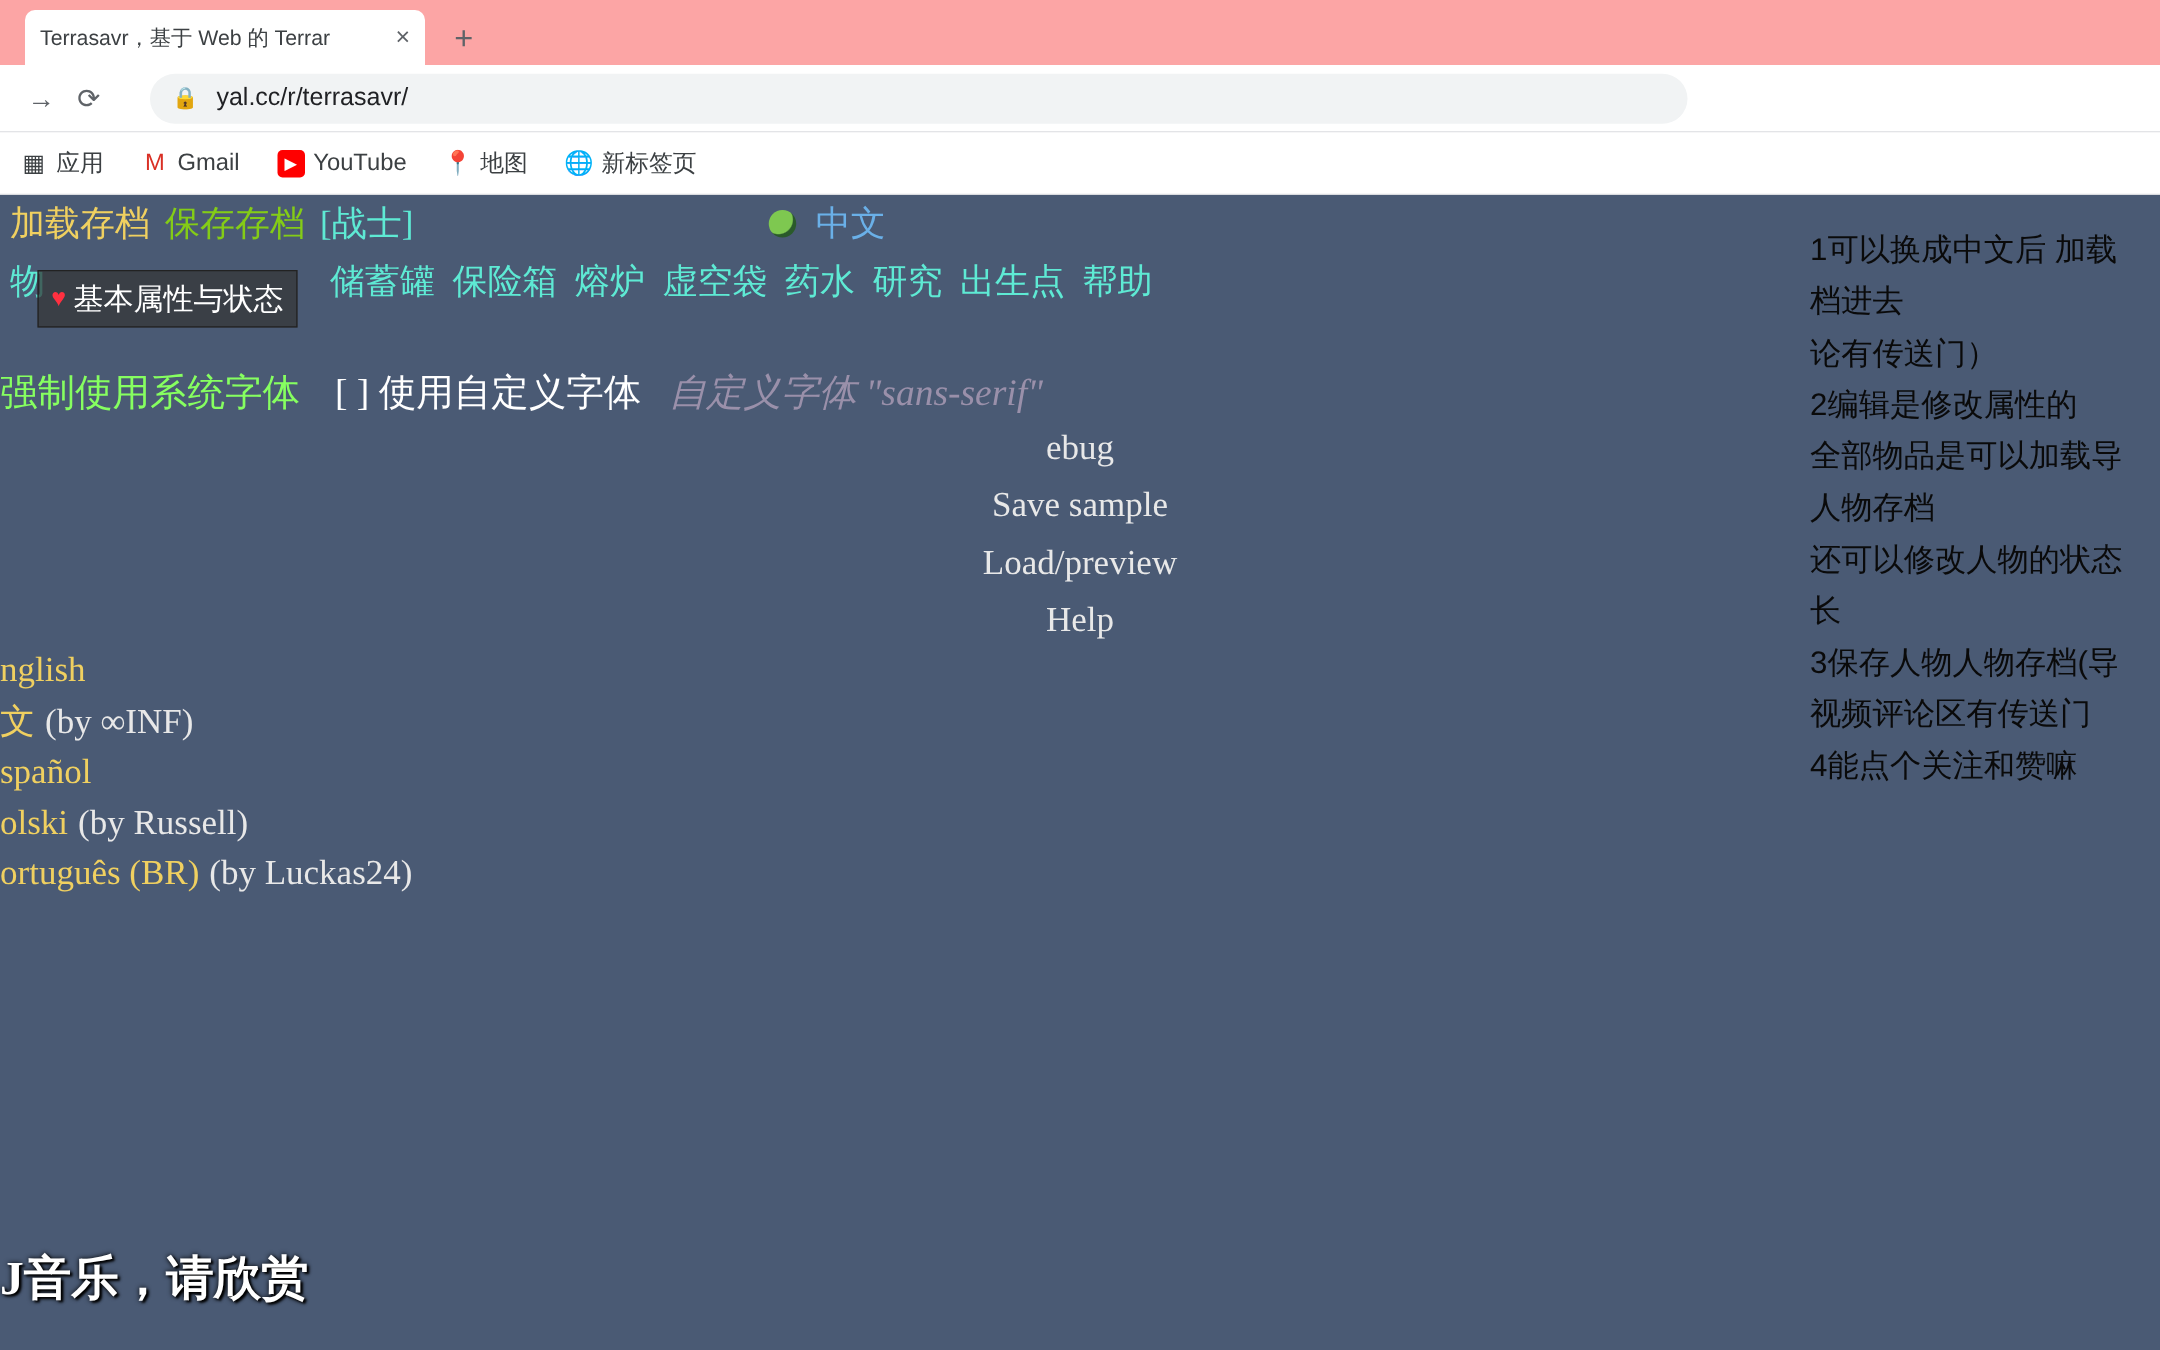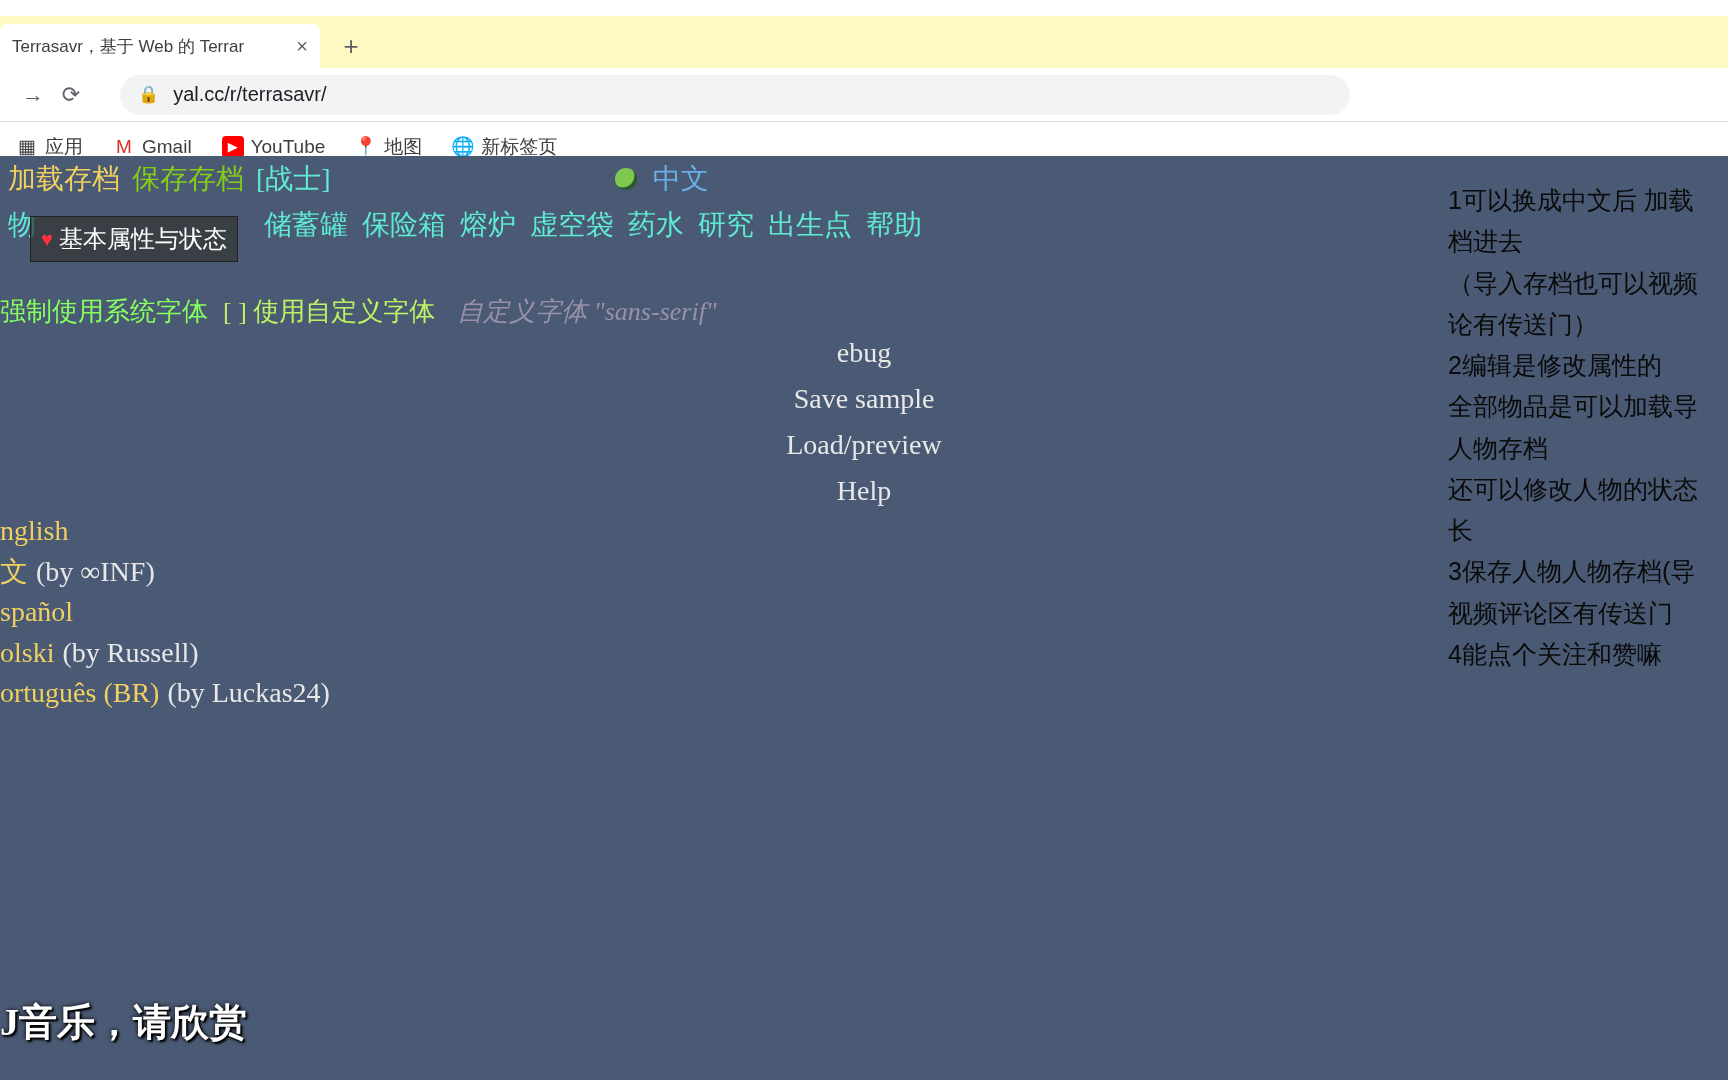--- a/index.html
+++ b/index.html
@@ -1,19 +1,19 @@
 <!DOCTYPE html>
 <html><head>
 <meta charset="utf-8">
 <style>
 * { margin: 0; padding: 0; box-sizing: border-box; }
 body { font-family: "Microsoft YaHei", sans-serif; background: #fff; width: 1728px; height: 1080px; overflow: hidden; position: relative; }
 
 
-.tab-bar { background: #fef9c3; height: 52px; display: flex; align-items: flex-end; padding-left: 0; margin-top: 16px; }
+.tab-bar { background: #fca5a5; height: 52px; display: flex; align-items: flex-end; padding-left: 20px; }
 .tab { background: #fff; height: 44px; display: flex; align-items: center; padding: 0 12px; border-radius: 8px 8px 0 0; width: 320px; font-size: 17px; color: #3c4043; }
 .tab-close { margin-left: auto; font-size: 20px; color: #5f6368; cursor: pointer; }
 .new-tab { width: 34px; height: 34px; display: flex; align-items: center; justify-content: center; font-size: 26px; color: #5f6368; margin-left: 14px; margin-bottom: 5px; cursor: pointer; }
 
 .addr-bar { background: #fff; height: 54px; display: flex; align-items: center; padding: 0 14px; border-bottom: 1px solid #dadce0; }
 .nav-btn { width: 38px; height: 38px; display: flex; align-items: center; justify-content: center; font-size: 22px; color: #5f6368; cursor: pointer; }
 .url-box { flex: 0 0 1230px; margin-left: 30px; background: #f1f3f4; border-radius: 22px; height: 40px; display: flex; align-items: center; padding: 0 18px; font-size: 20px; color: #202124; }
 .lock { font-size: 17px; margin-right: 14px; color: #5f6368; }
 
 .bookmarks { background: #fff; height: 50px; display: flex; align-items: center; padding: 0 4px; border-bottom: 1px solid #dadce0; gap: 6px; }
@@ -26,23 +26,23 @@
 .row1 { }
 .link-y { color: #f0d060; cursor: pointer; }
 .link-g { color: #84cc16; cursor: pointer; }
 .txt-w { color: #5eead4; }
 .lang-flag { display:inline-block; width:22px; height:22px; border-radius:50%; background: radial-gradient(circle at 35% 35%, #7ec850 0 55%, #2a5a2a 60% 100%); margin-right:4px; }
 .lang-label { color:#6ab0e8; cursor:pointer; }
 
 .tooltip { position: absolute; top: 60px; left: 30px; background: #353535bb; color: #fff; padding: 6px 10px; font-size: 24px; display: flex; align-items: center; gap: 6px; border: 1px solid #222; }
 .heart { color: #ff3040; font-size: 20px; }
 
-.checkbox-row { font-size: 26px; padding-left: 0; }
+.checkbox-row { font-size: 30px; padding-left: 0; }
 .cb-label { color:#86ff60; cursor:pointer; }
-.cb-label2 { color:#bef264; cursor:pointer; margin-left: 3px; }
+.cb-label2 { color:#ffffff; cursor:pointer; margin-left: 16px; }
 .custom-font { color:#9a90aa; margin-left: 10px; font-style: italic; }
 
 .menu-row { color:#e8e8e8; font-size: 28px; padding-left: 0; }
 .menu-row span { cursor:pointer; }
 
 .lang-list { padding-left: 0; font-size: 28px; line-height: 1.45; }
 .lang-list div { display:flex; gap:8px; align-items:baseline; }
 .lang-name { color:#f0d060; cursor:pointer; }
 .lang-by { color:#e8e8e8; }
 
@@ -160,21 +160,20 @@
         <span class="lang-by">(by Luckas24)</span>
       </div>
   </div>
 
   <div class="overlay-bottom">J音乐，请欣赏</div>
 </div>
 
 <div class="side-text">
   <div>1可以换成中文后 加载</div>
   <div>档进去</div>
-  <div>（导入存档也可以视频</div>
   <div>论有传送门）</div>
   <div>2编辑是修改属性的</div>
   <div>全部物品是可以加载导</div>
   <div>人物存档</div>
   <div>还可以修改人物的状态</div>
   <div>长</div>
   <div>3保存人物人物存档(导</div>
   <div>视频评论区有传送门</div>
   <div>4能点个关注和赞嘛</div>
 </div>

